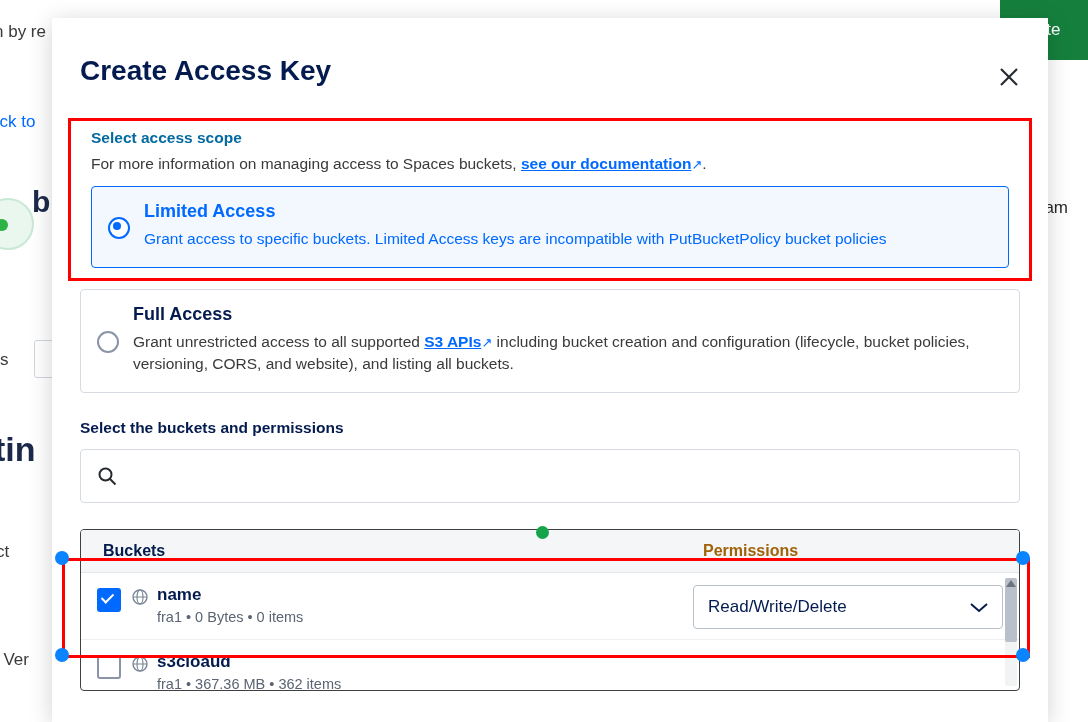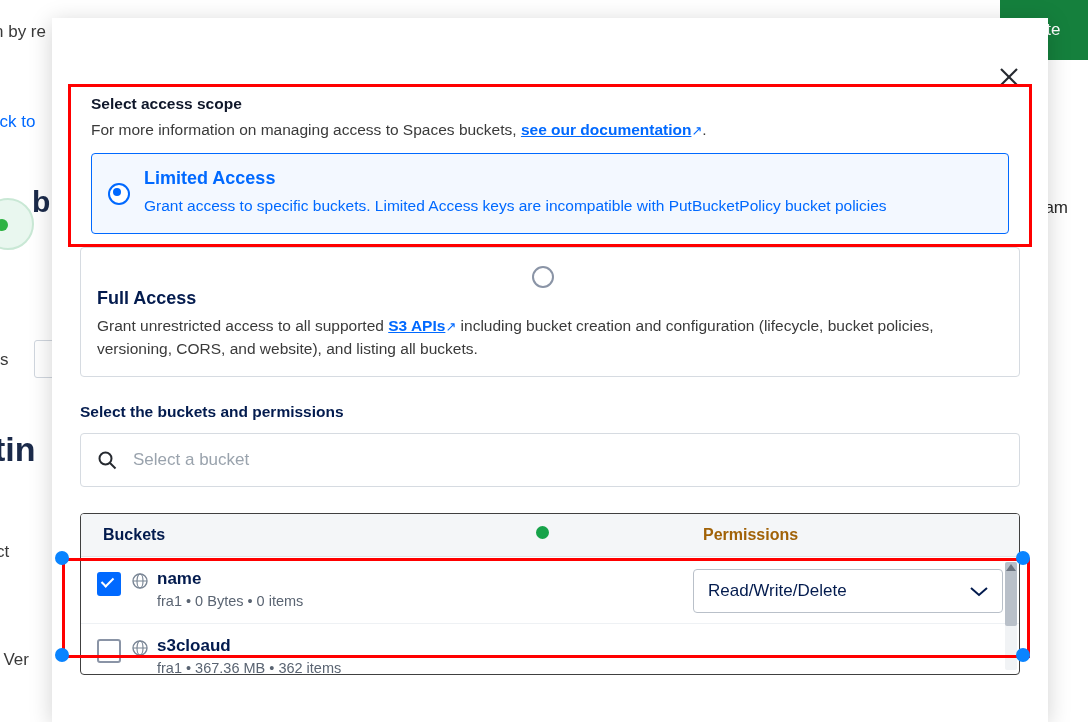--- a/index.html
+++ b/index.html
@@ -171,21 +171,21 @@
   .scope-section {
     position: relative;
     border: 3px solid #ff0000;
     padding: 6px 8px 10px 8px;
     margin-left: -12px;
     margin-right: -12px;
   }
   .section-label {
     font-size: 15.5px;
     font-weight: 700;
-    color: #0f172a;
+    color: #0369a1;
     margin: 2px 0 6px 12px;
   }
   .section-desc {
     font-size: 15.5px;
     color: #3a3a3a;
     margin: 0 0 12px 12px;
     line-height: 1.4;
   }
   .link {
     color: #0069ff;
@@ -205,22 +205,21 @@
     background: #f3f8ff;
     padding: 14px 16px 16px 16px;
     display: flex;
     align-items: center;
     margin: 0 12px;
     cursor: pointer;
   }
   .option-card.unselected {
     border: 1px solid #d6dbe1;
     background: #ffffff;
-    margin: 0 0 0 0;
-    flex-direction: column;
+    margin: 8px 0 0 0;
   }
   .radio {
     width: 18px;
     height: 18px;
     border-radius: 50%;
     border: 2px solid #0069ff;
     background: #fff;
     margin-right: 14px;
     margin-top: 4px;
     flex: 0 0 auto;
@@ -446,20 +445,21 @@
   <div class="bg-box-left"></div>
   <div class="bg-s-letter">s</div>
   <div class="bg-big-heading">tin</div>
   <div class="bg-ct-text">ct</div>
   <div class="bg-ver-text">t Ver</div>
 </div>
 
 <div id="modal">
 
   <div class="modal-header">
+    <h1 class="modal-title">Create Access Key</h1>
     <button class="modal-close">
       <svg width="26" height="26" viewBox="0 0 26 26" aria-hidden="true">
         <line x1="5" y1="5" x2="21" y2="21" stroke="#25292f" stroke-width="2.2"></line>
         <line x1="21" y1="5" x2="5" y2="21" stroke="#25292f" stroke-width="2.2"></line>
       </svg>
     </button>
   </div>
 
   <div class="modal-body">
 
@@ -491,21 +491,20 @@
       </div>
     </div>
 
     <div class="buckets-label">Select the buckets and permissions</div>
 
     <div class="search-box">
       <svg width="20" height="20" viewBox="0 0 20 20" aria-hidden="true">
         <circle cx="8.5" cy="8.5" r="6" fill="none" stroke="#25292f" stroke-width="2"></circle>
         <line x1="13" y1="13" x2="18.5" y2="18.5" stroke="#25292f" stroke-width="2"></line>
       </svg>
-      <input class="search-input" type="text" placeholder="Select a bucket" style="">
     </div>
 
     <div class="table-wrap">
       <div class="table-head">
         <div class="th-buckets">Buckets</div>
         <div class="th-perms">Permissions</div>
       </div>
 
       <div class="row">
         <div class="checkbox checked"></div>

